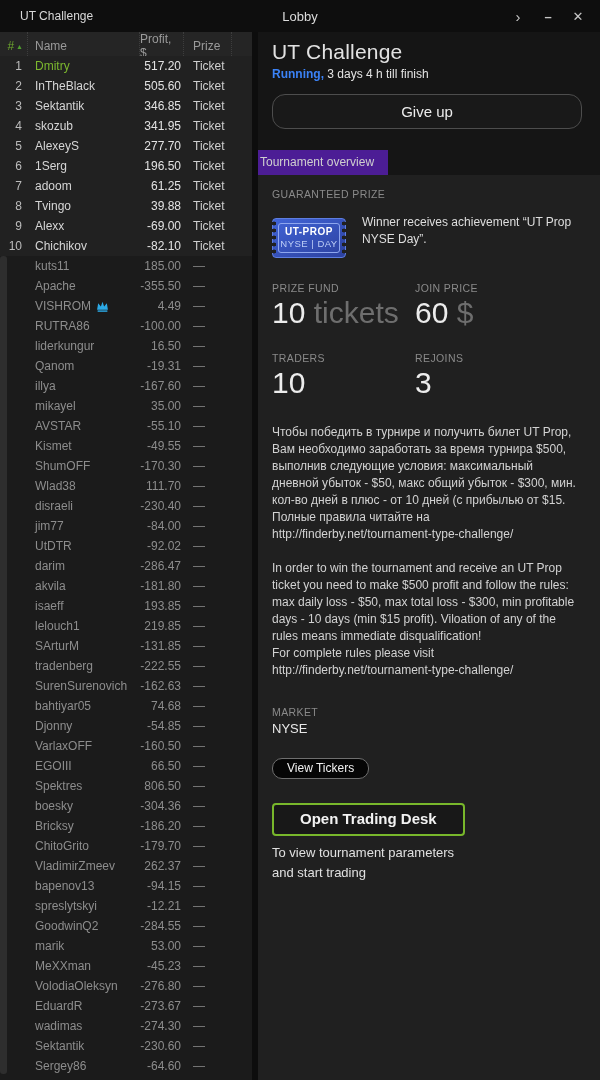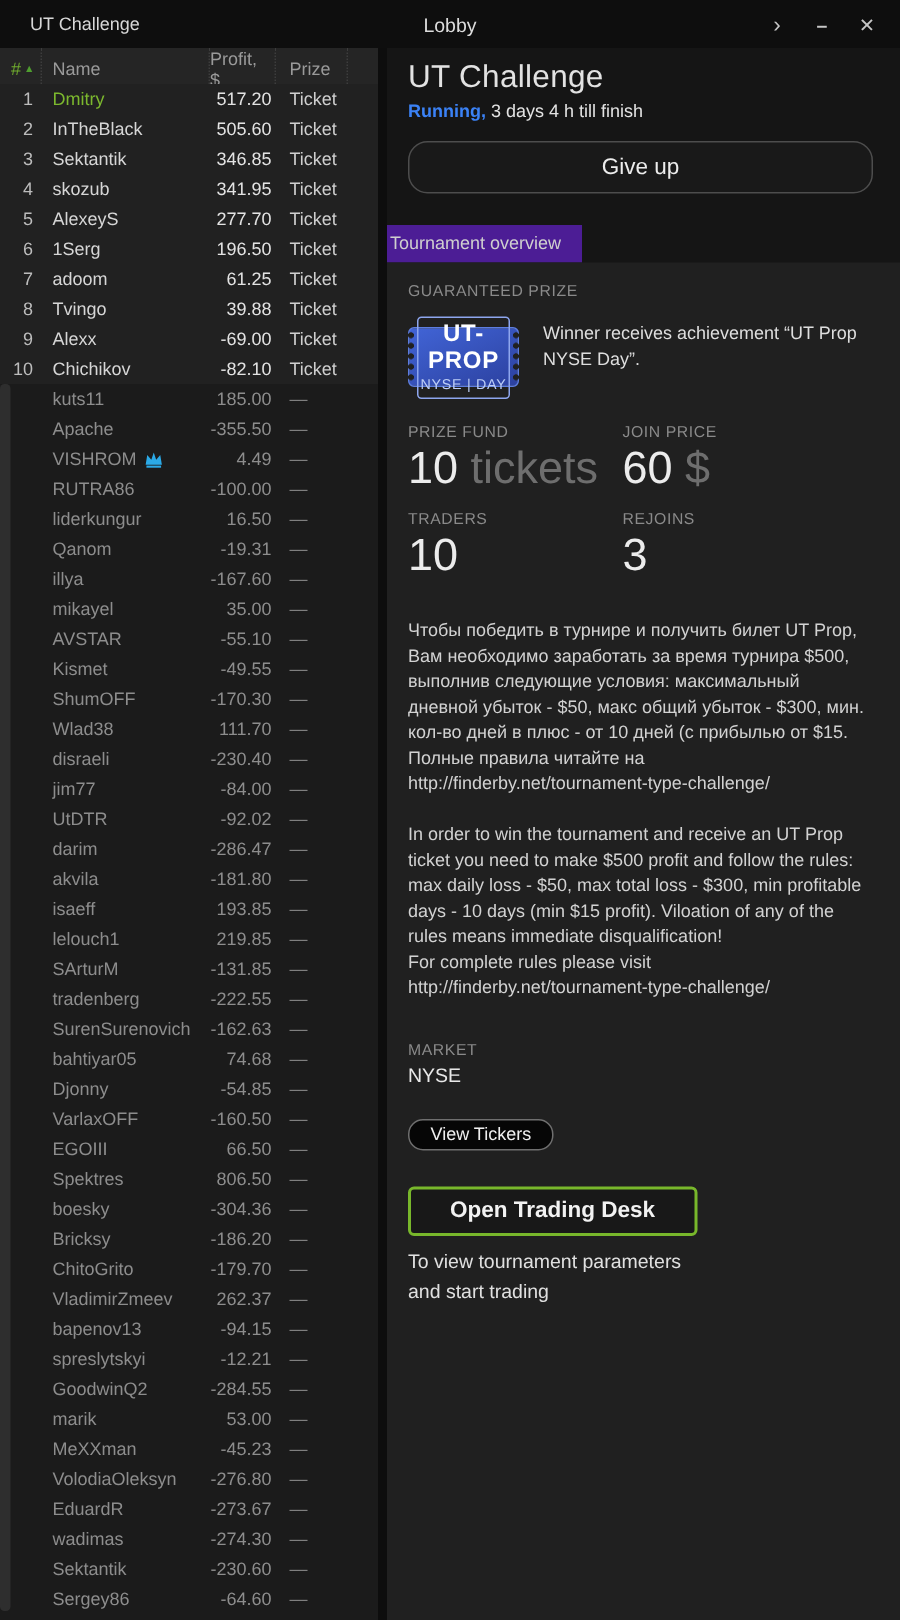--- a/index.html
+++ b/index.html
@@ -57,25 +57,25 @@
   .tab { padding:5px 14px 6px 2px; background:#4c1d95; color:#cfcfcf; font-size:12px; cursor:pointer; }
   .card { flex:1; background:#202020; padding:13px 18px 20px 14px; }
   .sec-label { font-size:10.5px; letter-spacing:.4px; color:#8a8a8a; }
 
   .prize-row { display:flex; margin-top:14px; gap:16px; }
   .badge { position:relative; flex:none; width:74px; height:40px; margin-top:4px; background:linear-gradient(155deg,#4164d6 0%,#2c41a0 100%); border:1px solid #5d7de0; border-radius:4px; display:flex; align-items:center; justify-content:center; }
   .badge::before,.badge::after { content:""; position:absolute; top:1px; bottom:1px; width:4px; background-image:radial-gradient(circle 2px at 50% 50%, #202020 1.8px, transparent 2.2px); background-size:4px 7px; background-repeat:repeat-y; }
   .badge::before { left:-1px; }
   .badge::after { right:-1px; }
   .badge-inner { border:1px solid #8ea6ee; border-radius:3px; width:62px; padding:2px 0 3px 0; text-align:center; }
-  .badge-l1 { font-size:16px; font-weight:bold; color:#fff; letter-spacing:.5px; }
+  .badge-l1 { font-size:10px; font-weight:bold; color:#fff; letter-spacing:.5px; }
   .badge-l2 { font-size:9.5px; color:#bccdf6; letter-spacing:.5px; margin-top:1px; }
   .winner-text { font-size:12px; line-height:17px; color:#dedede; overflow-wrap:break-word; min-width:0; }
 
-  .stats { margin-top:24px; display:grid; grid-template-columns:143px 160px; row-gap:10px; }
+  .stats { margin-top:24px; display:grid; grid-template-columns:143px 160px; row-gap:22px; }
   .stat-label { font-size:10.5px; letter-spacing:.4px; color:#8a8a8a; }
   .stat-value { margin-top:2px; font-size:30px; color:#ececec; }
   .stat-unit { color:#6e6e6e; }
 
   .rules { margin-top:24px; font-size:12px; line-height:17px; color:#d2d2d2; white-space:pre-line; overflow-wrap:break-word; }
   .rules + .rules { margin-top:17px; }
 
   .market { margin-top:27px; }
   .market-value { margin-top:3px; font-size:13px; color:#e8e8e8; }
 

